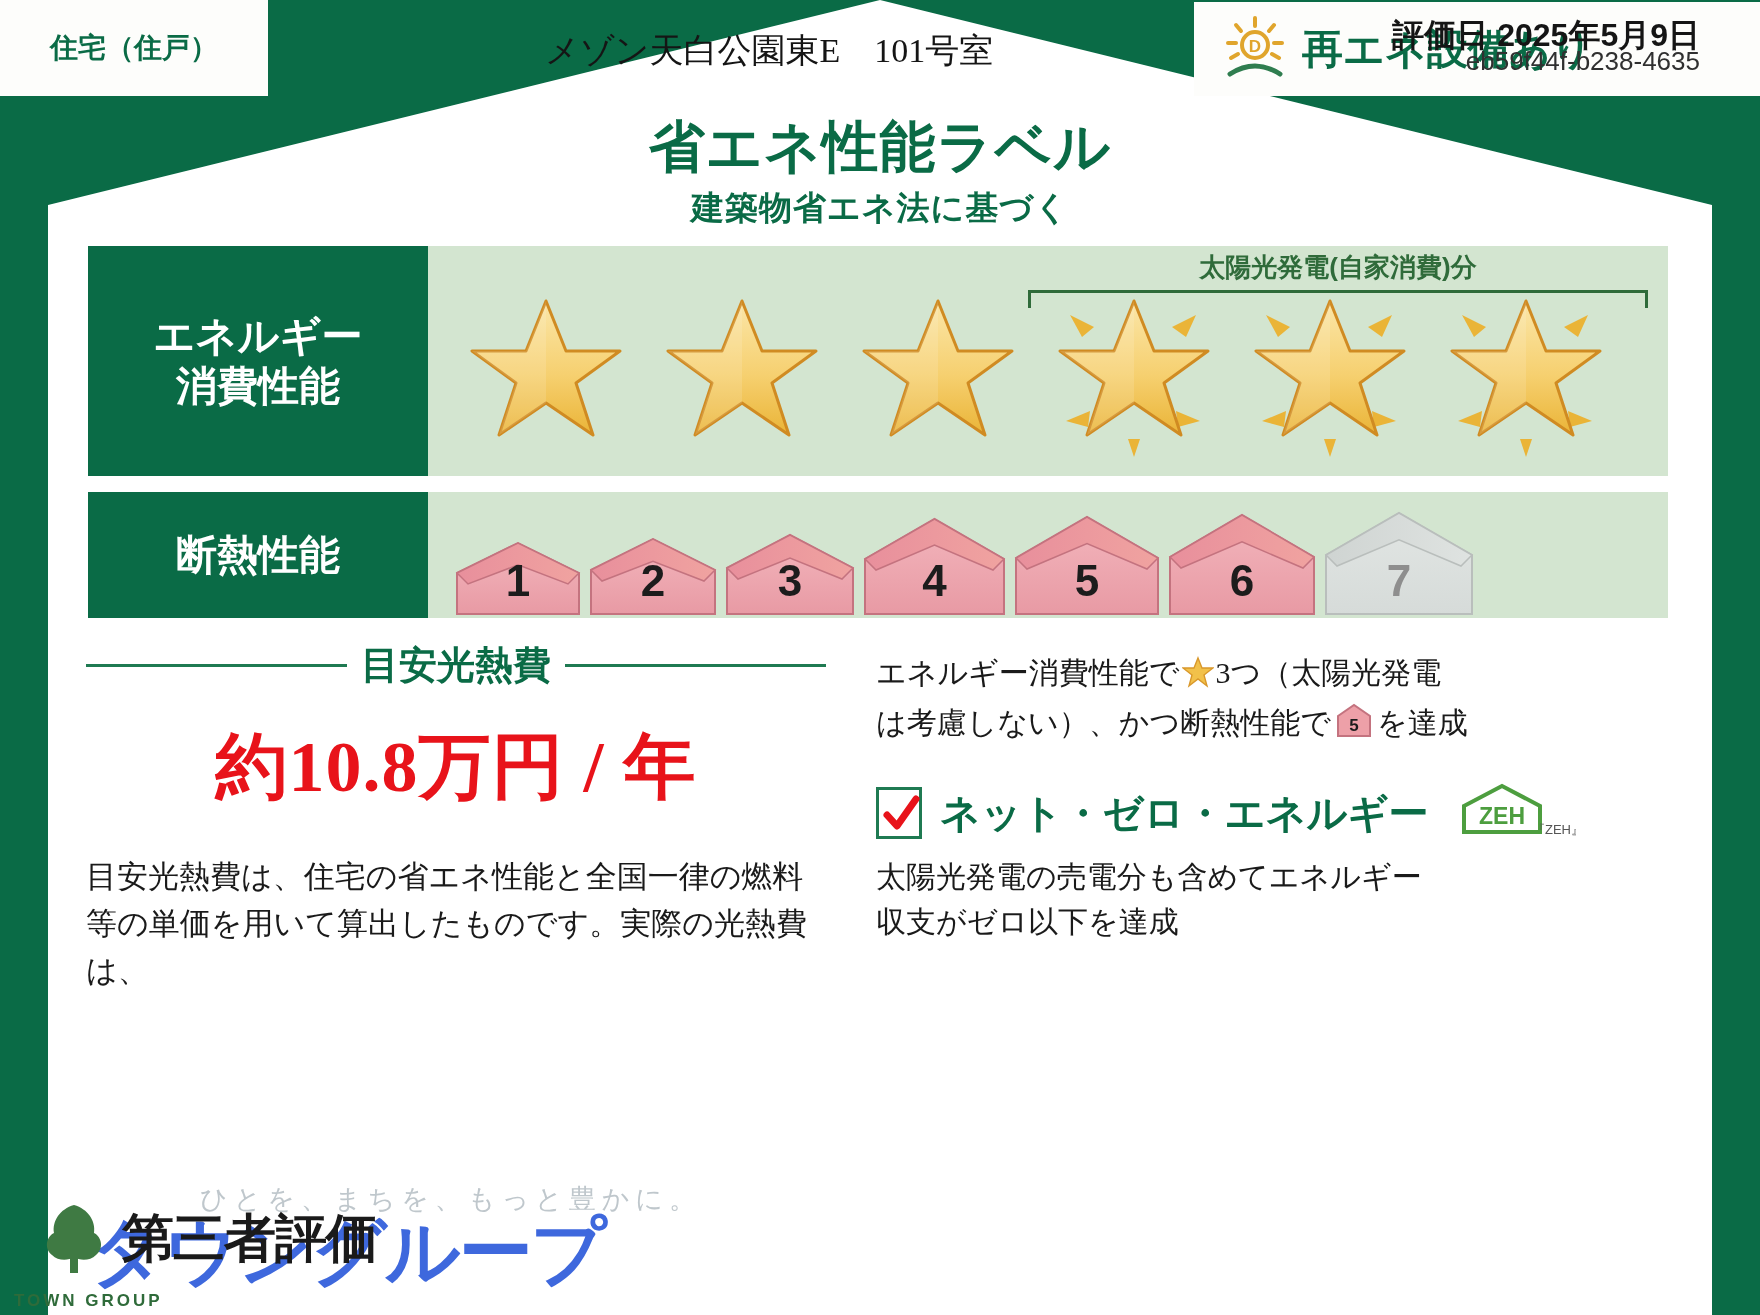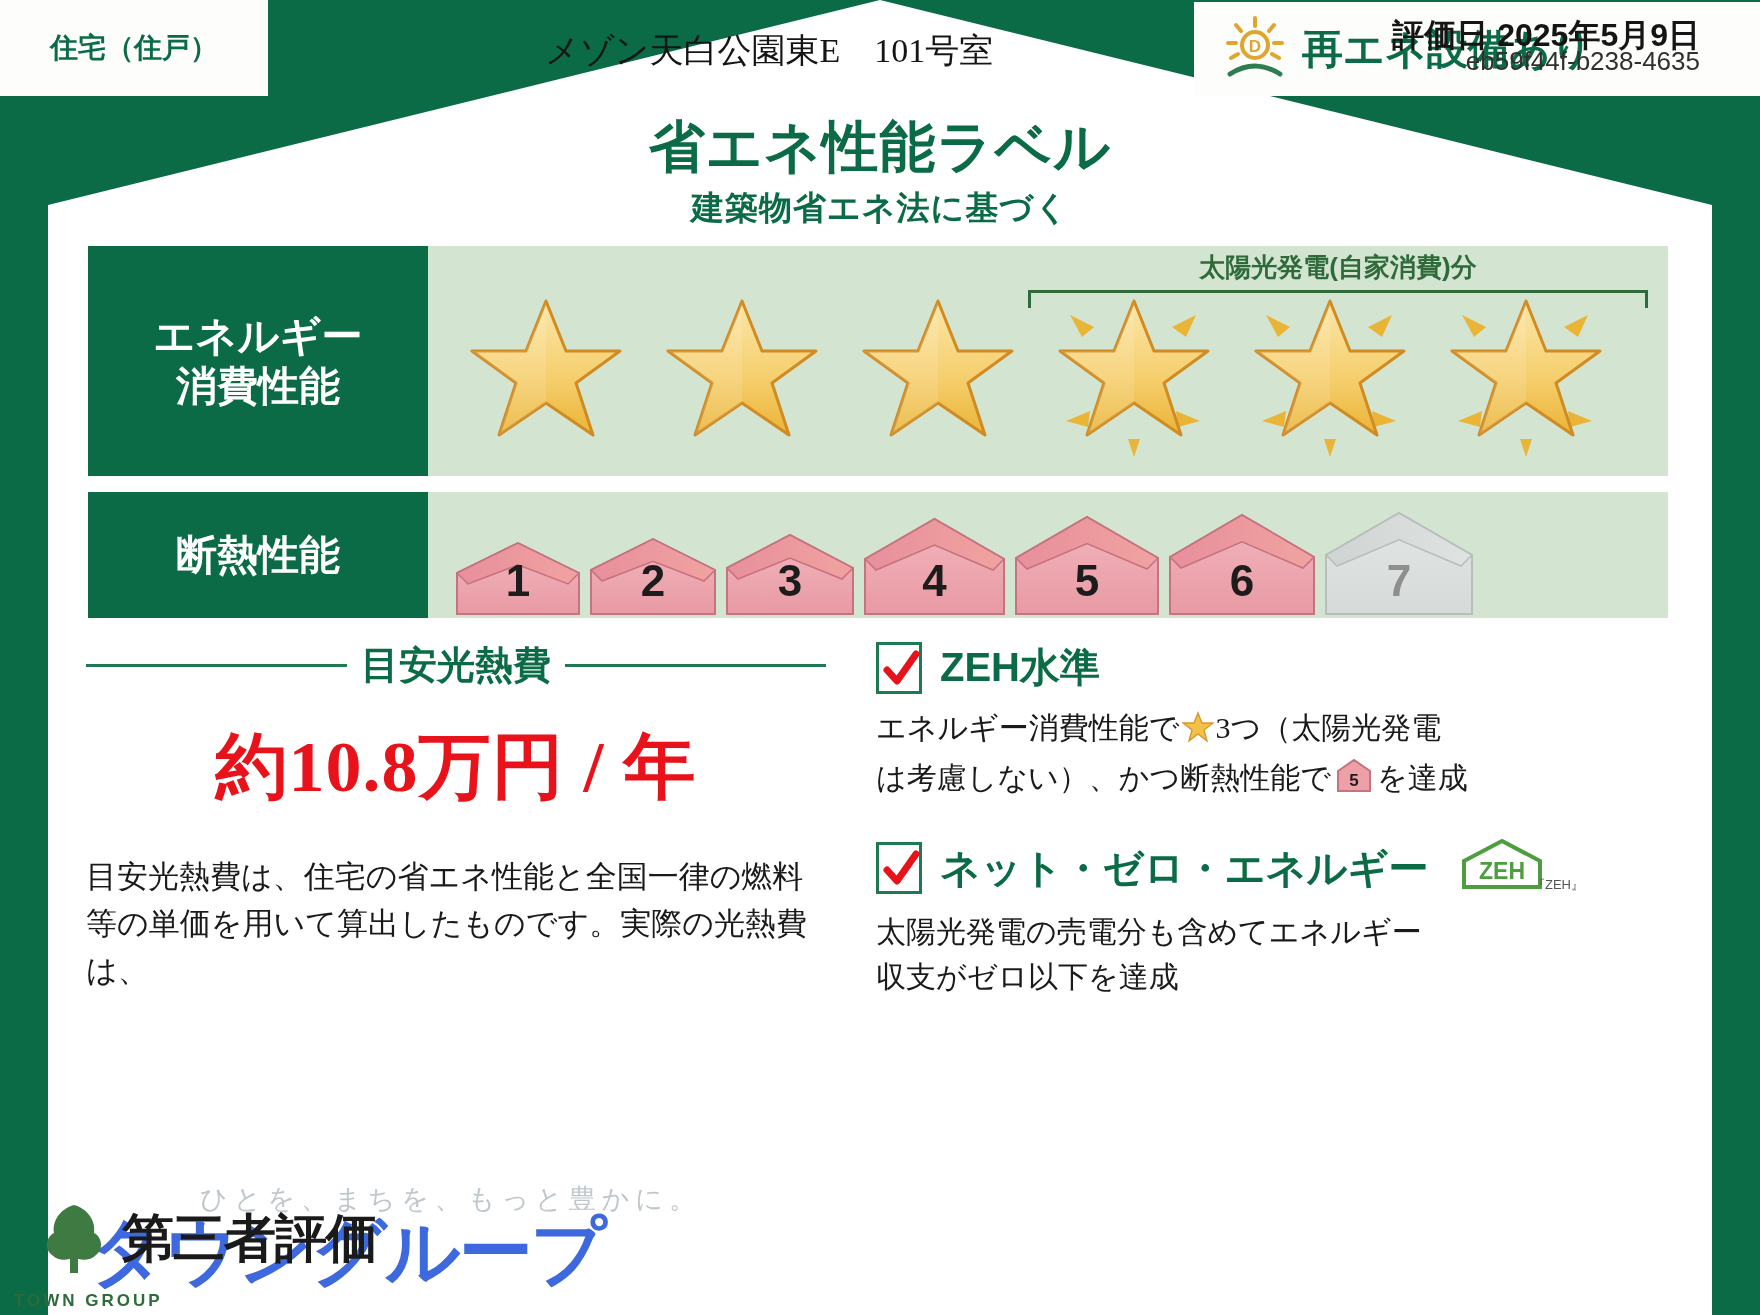--- a/index.html
+++ b/index.html
@@ -474,28 +474,20 @@
   <div id="cost-value">約10.8万円 / 年</div>
   <div id="cost-desc">
       <div>目安光熱費は、住宅の省エネ性能と全国一律の燃料</div>
       <div>等の単価を用いて算出したものです。実際の光熱費は、</div>
     </div>
 </div>
 
 <div id="zeh-block">
 
   <div class="zeh-item">
-    <div class="zeh-head">
-      <span class="chk">
-        <svg width="38" height="44" viewBox="0 0 38 44">
-          <path d="M5 22 L15 33 L34 6" fill="none" stroke="#e8131a" stroke-width="7" stroke-linecap="round" stroke-linejoin="round"></path>
-        </svg>
-      </span>
-      <span class="zeh-title">ZEH水準</span>
-    </div>
     <div class="zeh-desc">
       <span>エネルギー消費性能で</span><span class="inline-star"><svg width="32" height="32" viewBox="0 0 32 32">
             <polygon points="16,2 20,12 31,12 22,19 25,30 16,23 7,30 10,19 1,12 12,12" fill="#f2c14a" stroke="#d9982b" stroke-width="1.4"></polygon>
           </svg></span><span>3つ（太陽光発電</span><br>
       <span>は考慮しない）、かつ断熱性能で</span><span class="inline-grade"><svg width="38" height="38" viewBox="0 0 38 38">
             <path d="M3 14 L19 3 L35 14 L35 34 L3 34 Z" fill="#eda0a8" stroke="#c4737f" stroke-width="2"></path>
             <text x="19" y="29" font-size="17" font-weight="bold" fill="#1c1c1c" text-anchor="middle" font-family="Liberation Sans, sans-serif">5</text>
           </svg></span><span>を達成</span>
     </div>
   </div>

